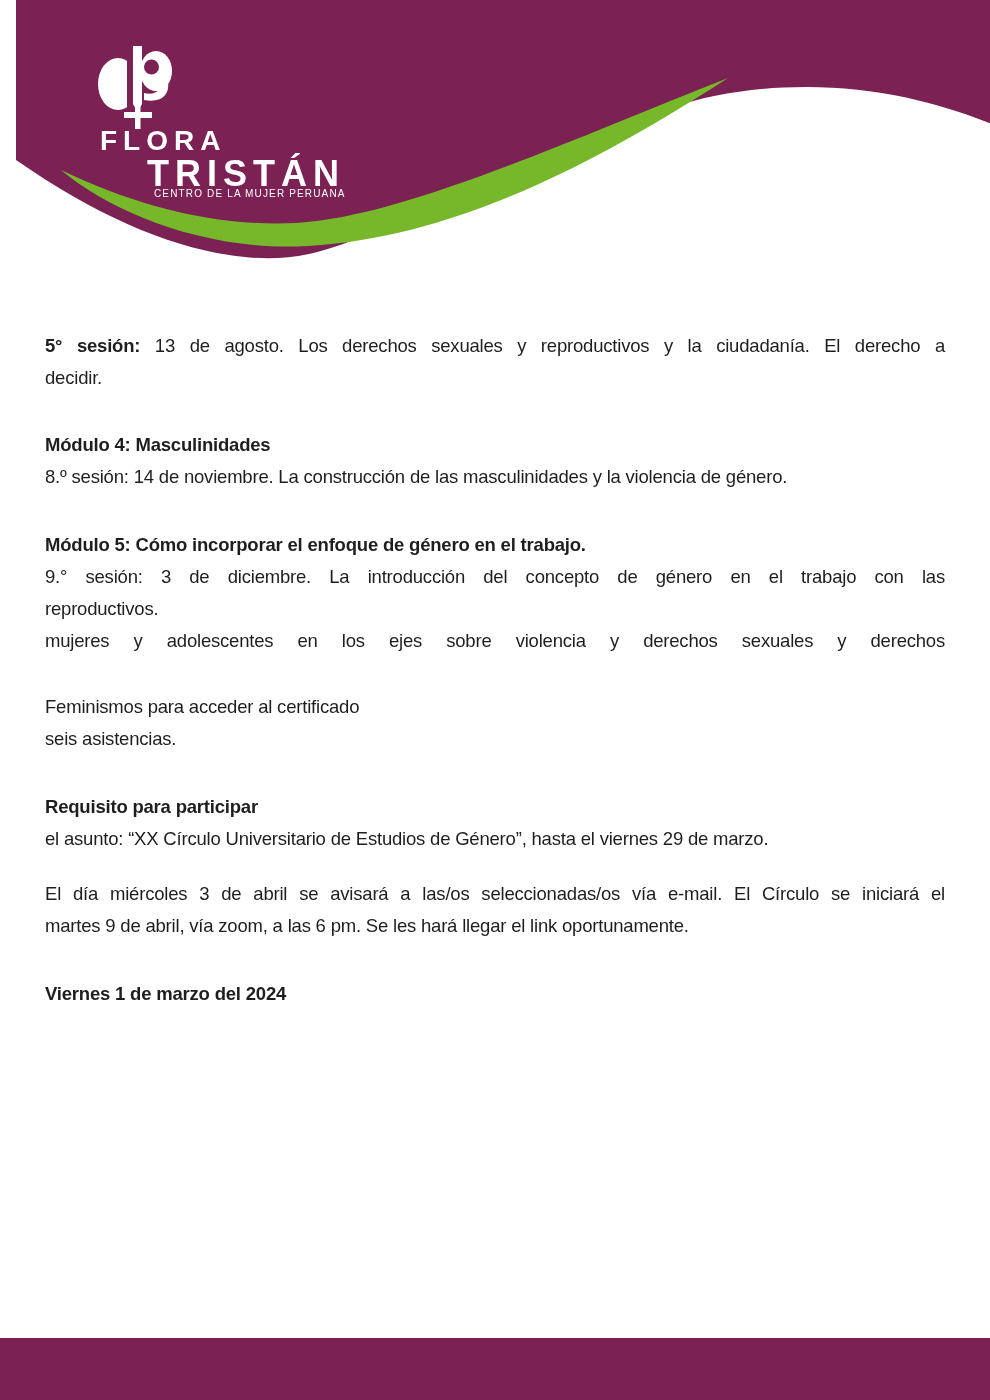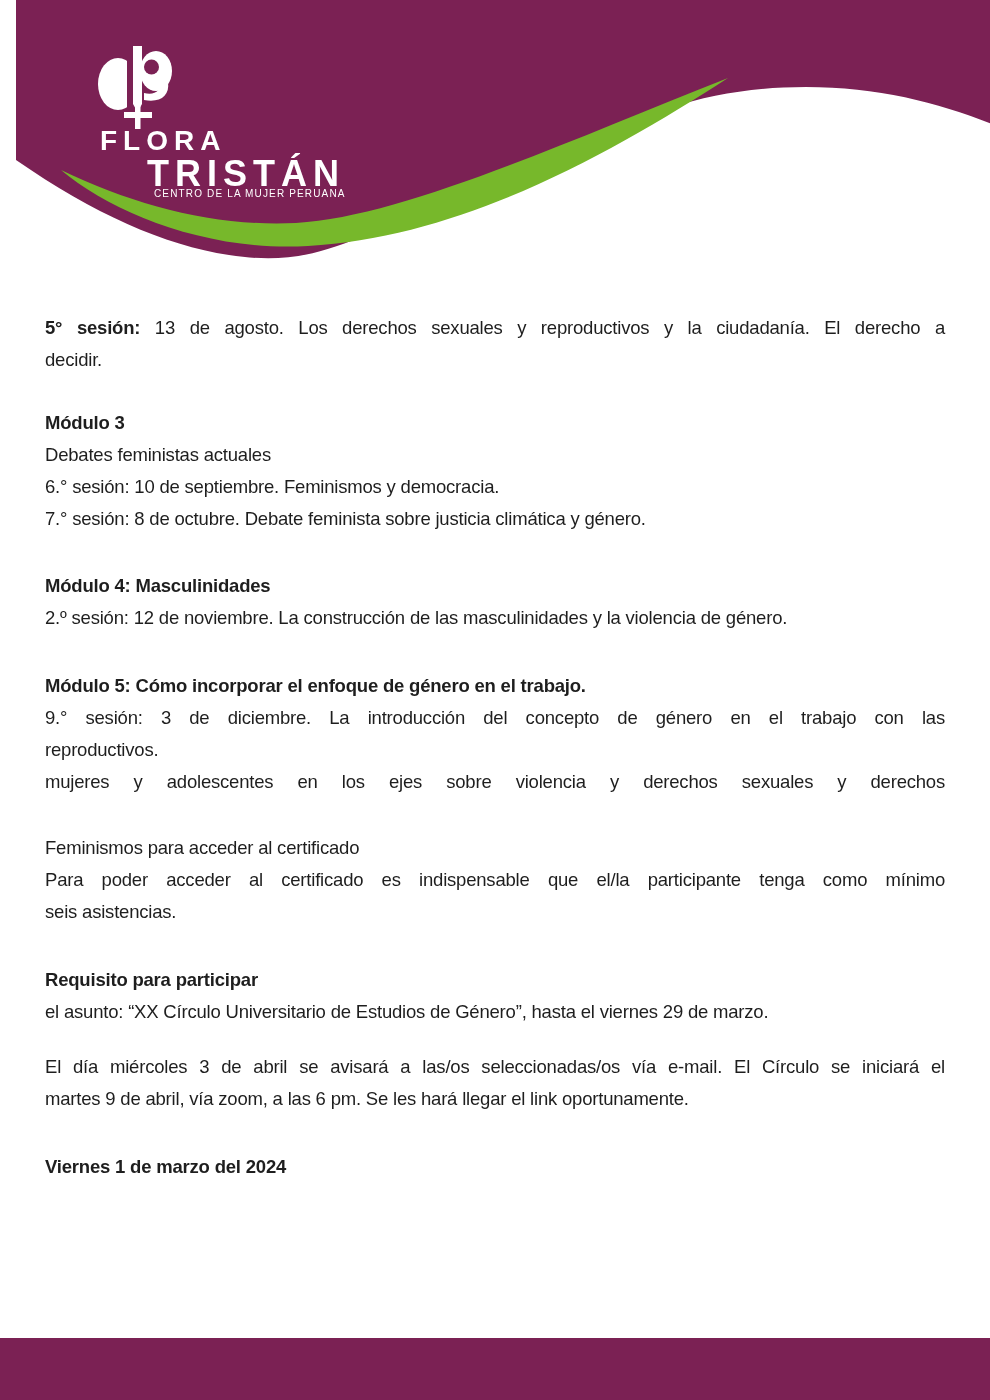--- a/index.html
+++ b/index.html
@@ -18,21 +18,21 @@
   .header svg{display:block;}
   .fill-purple{fill:var(--purple);}
   .fill-green{fill:var(--green);}
   .fill-white{fill:#ffffff;}
   .logo-text{position:absolute;color:#ffffff;line-height:1;white-space:nowrap;}
   .logo-flora{left:84px;top:127px;font-size:28px;font-weight:bold;letter-spacing:6px;}
   .logo-tristan{left:131px;top:156px;font-size:36px;font-weight:bold;letter-spacing:6px;}
   .logo-sub{left:138px;top:189px;font-size:10px;letter-spacing:1.15px;font-weight:normal;}
   
   .content{
-    position:absolute;left:45px;right:45px;top:312px;
+    position:absolute;left:45px;right:45px;top:330px;
     color:var(--text);font-size:18.5px;line-height:32px;letter-spacing:-0.2px;
   }
   .ln{min-height:32px;}
   .just{text-align:justify;text-align-last:justify;}
   .b{font-weight:bold;}
   .m31{margin-top:31px}.m35{margin-top:35px}.m36{margin-top:36px}
   .m34{margin-top:34px}.m30{margin-top:23px}
   .date-line{padding-right:95px;font-weight:bold;}
   
   .footer-band{
@@ -78,42 +78,35 @@
     <div class="logo-text logo-sub">CENTRO DE LA MUJER PERUANA</div>
   </div>
 
   <div class="content">
 
     <div>
       <div class="ln just"><span class="b">5° sesión:</span><span> 13 de agosto. Los derechos sexuales y reproductivos y la ciudadanía. El derecho a</span></div>
       <div class="ln">decidir.</div>
     </div>
 
-    <div class="m31">
-      <div class="ln b">Módulo 3</div>
-      <div class="ln">Debates feministas actuales</div>
-      <div class="ln">6.° sesión: 10 de septiembre. Feminismos y democracia.</div>
-      <div class="ln">7.° sesión: 8 de octubre. Debate feminista sobre justicia climática y género.</div>
-    </div>
 
     <div class="m35">
       <div class="ln b">Módulo 4: Masculinidades</div>
-      <div class="ln">2.º sesión: 12 de noviembre. La construcción de las masculinidades y la violencia de género.</div>
+      <div class="ln">8.º sesión: 14 de noviembre. La construcción de las masculinidades y la violencia de género.</div>
     </div>
 
     <div class="m36">
       <div class="ln b">Módulo 5: Cómo incorporar el enfoque de género en el trabajo.</div>
       <div class="ln just">9.° sesión: 3 de diciembre. La introducción del concepto de género en el trabajo con las</div>
       <div class="ln">reproductivos.</div>
       <div class="ln just">mujeres y adolescentes en los ejes sobre violencia y derechos sexuales y derechos</div>
     </div>
 
     <div class="m34">
       <div class="ln">Feminismos para acceder al certificado</div>
-      <div class="ln just">Para poder acceder al certificado es indispensable que el/la participante tenga como mínimo</div>
       <div class="ln">seis asistencias.</div>
     </div>
 
     <div class="m36">
       <div class="ln b">Requisito para participar</div>
       <div class="ln">el asunto: “XX Círculo Universitario de Estudios de Género”, hasta el viernes 29 de marzo.</div>
     </div>
 
     <div class="m30">
       <div class="ln just">El día miércoles 3 de abril se avisará a las/os seleccionadas/os vía e-mail. El Círculo se iniciará el</div>

